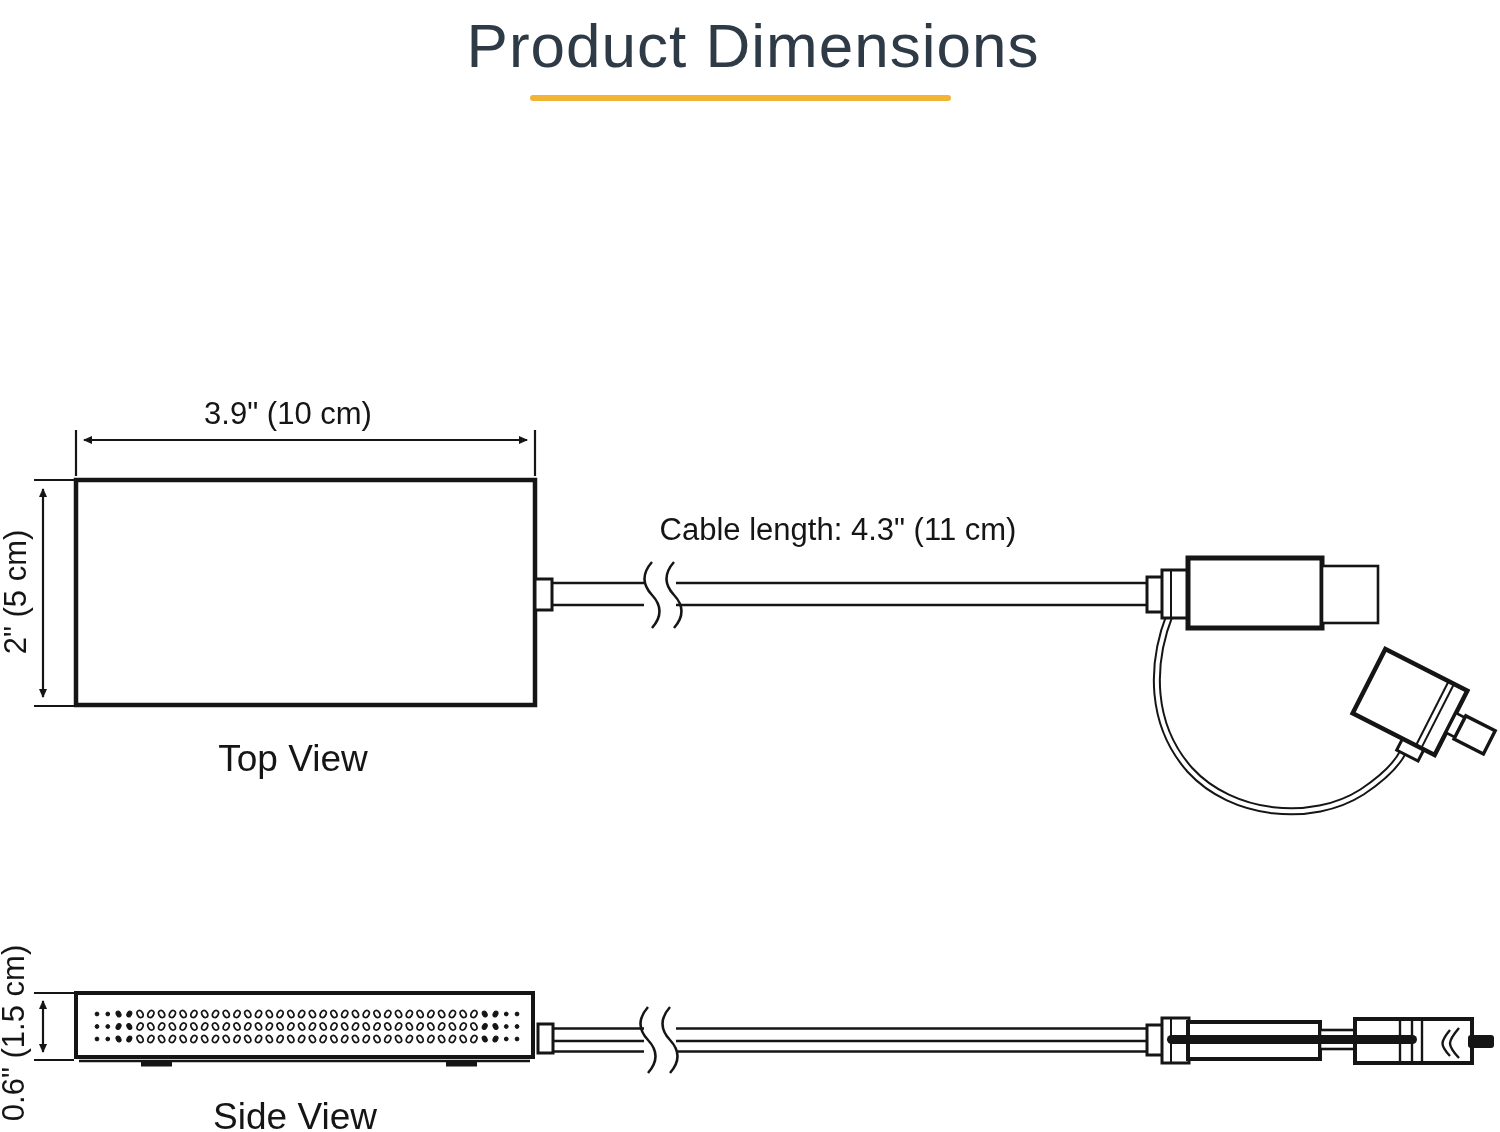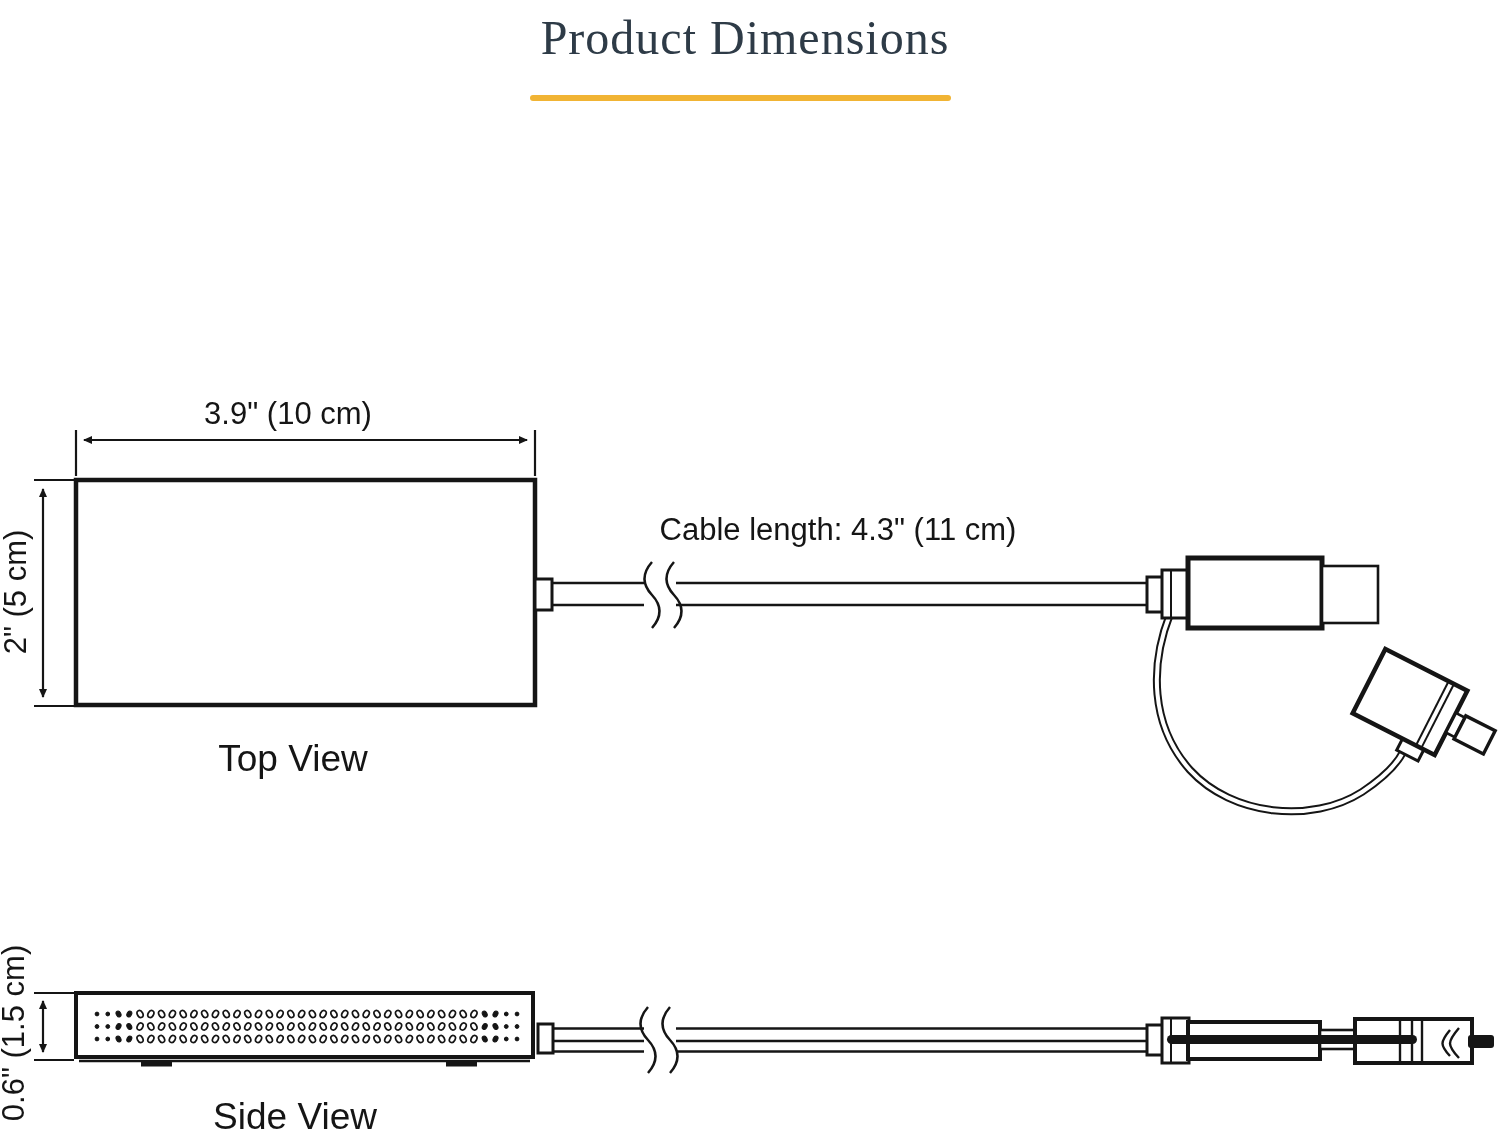--- a/index.html
+++ b/index.html
@@ -16,27 +16,26 @@
     width: 1500px;
     height: 1132px;
     background: #ffffff;
   }
   .title {
     position: absolute;
     top: 0;
     left: 0;
     width: 1490px;
     text-align: center;
-    margin: 0;
-    font-size: 48px;
+    margin: 8px;
+    font-size: 62px;
     font-weight: 300;
     letter-spacing: 1px;
     color: #2e3b47;
     line-height: 76px;
-    font-family: Liberation Serif, serif;
   }
   .divider {
     position: absolute;
     left: 530px;
     top: 95px;
     width: 421px;
     height: 6px;
     border-radius: 3px;
     background: #f1b434;
   }

